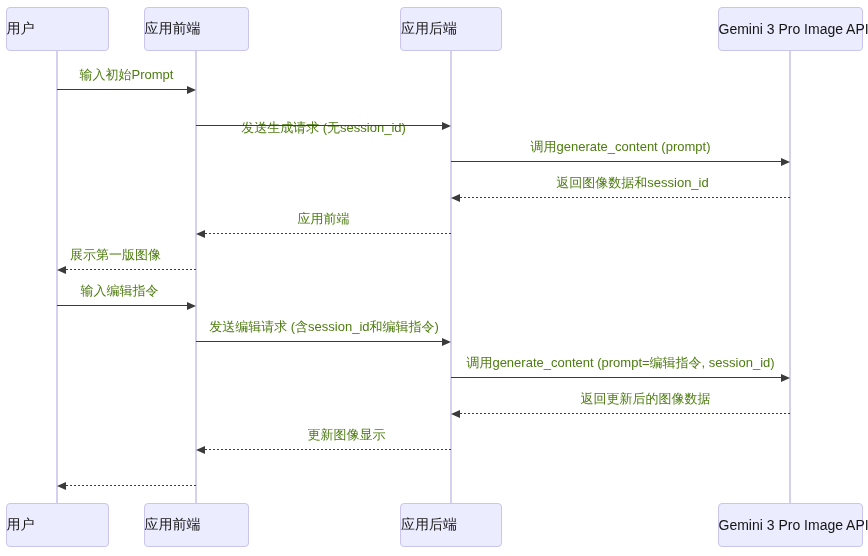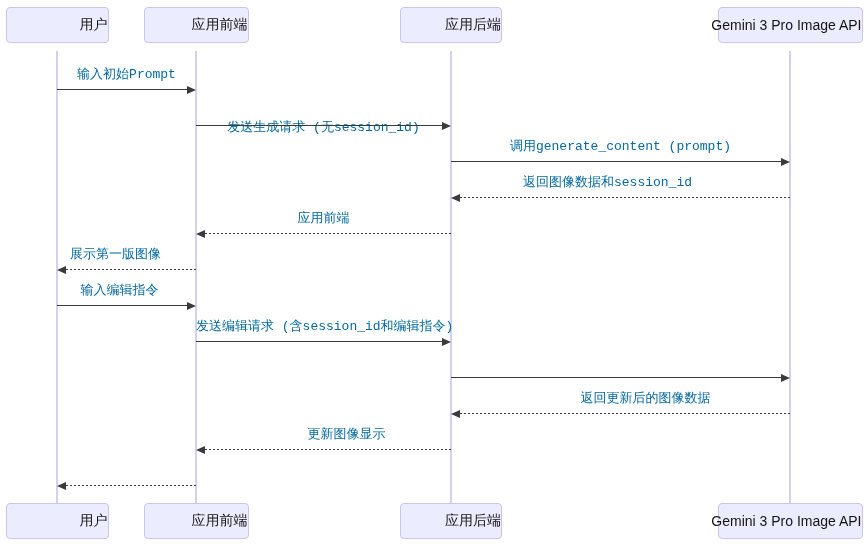--- a/index.html
+++ b/index.html
@@ -10,41 +10,40 @@
     height: 556px;
     background: #ffffff;
     overflow: hidden;
   }
   .actor-box {
     position: absolute;
     box-sizing: border-box;
     background: #ececff;
     border: 1px solid #c9c5ef;
     border-radius: 4px;
-    height: 36px;
+    height: 44px;
     display: flex;
     align-items: center;
-    justify-content: flex-end;
+    justify-content: flex-start;
     font-size: 14px;
     color: #141414;
     white-space: nowrap;
   }
   .lifeline {
     position: absolute;
     width: 2px;
     background: #d5cff0;
   }
   .msg-label {
     position: absolute;
     font-size: 13px;
-    color: #0369a1;
+    color: #4d7c0f;
     text-align: center;
     white-space: nowrap;
     line-height: 16px;
-    font-family: Liberation Mono, monospace;
   }
   .msg-line {
     position: absolute;
     height: 1px;
   }
   .msg-line.solid { background: #3b3b3b; }
   .msg-line.dashed {
     background-image: repeating-linear-gradient(to right, #3b3b3b 0 2px, transparent 2px 4px);
   }
   .arrow-head {
@@ -91,35 +90,36 @@
     </div>
     <div class="msg-label" style="left: 57px; width: 139px; top: 67px;">输入初始Prompt</div>
     <div class="msg-line solid" style="top: 89px; left: 57px; width: 130px;"></div>
     <div class="arrow-head right" style="top: 86px; left: 187px;"></div>
     <div class="msg-label" style="left: 196px; width: 255px; top: 120px;">发送生成请求 (无session_id)</div>
     <div class="msg-line solid" style="top: 125px; left: 196px; width: 246px;"></div>
     <div class="arrow-head right" style="top: 122px; left: 442px;"></div>
     <div class="msg-label" style="left: 451px; width: 339px; top: 139px;">调用generate_content (prompt)</div>
     <div class="msg-line solid" style="top: 161px; left: 451px; width: 330px;"></div>
     <div class="arrow-head right" style="top: 158px; left: 781px;"></div>
-    <div class="msg-label" style="left: 438px; width: 339px; top: 175px;">返回图像数据和session_id</div>
+    <div class="msg-label" style="left: 463px; width: 339px; top: 175px;">返回图像数据和session_id</div>
     <div class="msg-line dashed" style="top: 197px; left: 460px; width: 330px;"></div>
     <div class="arrow-head left" style="top: 194px; left: 451px;"></div>
     <div class="msg-label" style="left: 196px; width: 255px; top: 211px;">应用前端</div>
     <div class="msg-line dashed" style="top: 233px; left: 205px; width: 246px;"></div>
     <div class="arrow-head left" style="top: 230px; left: 196px;"></div>
     <div class="msg-label" style="left: 57px; width: 117px; top: 247px;">展示第一版图像</div>
     <div class="msg-line dashed" style="top: 269px; left: 66px; width: 130px;"></div>
     <div class="arrow-head left" style="top: 266px; left: 57px;"></div>
     <div class="msg-label" style="left: 50px; width: 139px; top: 283px;">输入编辑指令</div>
     <div class="msg-line solid" style="top: 305px; left: 57px; width: 130px;"></div>
     <div class="arrow-head right" style="top: 302px; left: 187px;"></div>
     <div class="msg-label" style="left: 196px; width: 256px; top: 319px;">发送编辑请求 (含session_id和编辑指令)</div>
     <div class="msg-line solid" style="top: 341px; left: 196px; width: 246px;"></div>
     <div class="arrow-head right" style="top: 338px; left: 442px;"></div>
+    <div class="msg-label" style="left: 451px; width: 339px; top: 355px;">调用generate_content (prompt=编辑指令, session_id)</div>
     <div class="msg-line solid" style="top: 377px; left: 451px; width: 330px;"></div>
     <div class="arrow-head right" style="top: 374px; left: 781px;"></div>
     <div class="msg-label" style="left: 451px; width: 389px; top: 391px;">返回更新后的图像数据</div>
     <div class="msg-line dashed" style="top: 413px; left: 460px; width: 330px;"></div>
     <div class="arrow-head left" style="top: 410px; left: 451px;"></div>
     <div class="msg-label" style="left: 196px; width: 301px; top: 427px;">更新图像显示</div>
     <div class="msg-line dashed" style="top: 449px; left: 205px; width: 246px;"></div>
     <div class="arrow-head left" style="top: 446px; left: 196px;"></div>
     <div class="msg-line dashed" style="top: 485px; left: 66px; width: 130px;"></div>
     <div class="arrow-head left" style="top: 482px; left: 57px;"></div>

